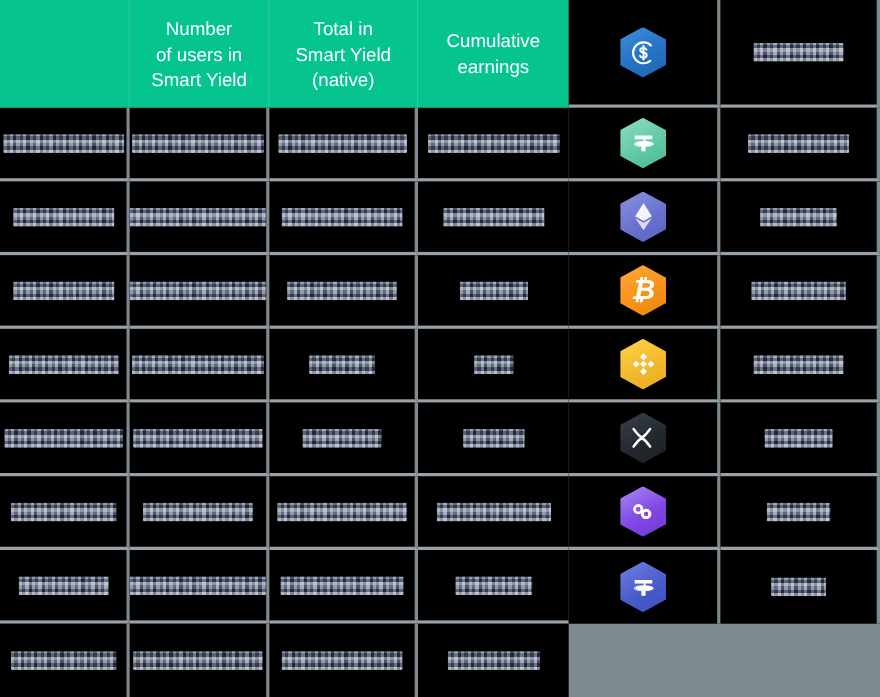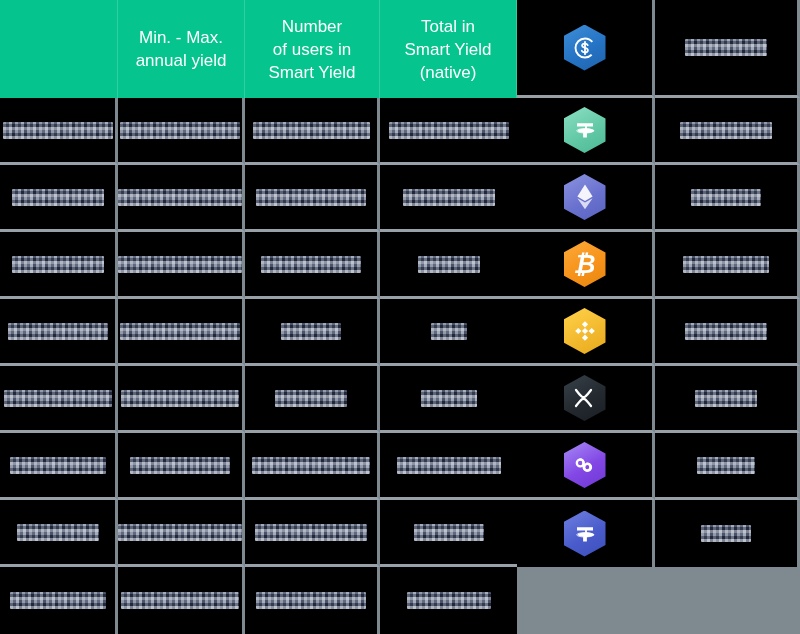--- a/index.html
+++ b/index.html
@@ -101,28 +101,28 @@
   .hex-bnb   { background: linear-gradient(150deg,#ffd24a 0%,#f3ba2f 55%,#e8a91c 100%); }
   .hex-xrp   { background: linear-gradient(150deg,#39424a 0%,#23292f 55%,#1a1f24 100%); }
   .hex-matic { background: linear-gradient(150deg,#a78bf5 0%,#8247e5 55%,#7038d6 100%); }
   .hex-usdt2 { background: linear-gradient(150deg,#6f7fe0 0%,#4a5ccb 55%,#3d4fbb 100%); }
 </style>
 </head>
 <body>
 
 <div class="table" id="tbl">
     <div class="hcell blank"></div>
-    <div class="hcell">Min. - Max.
-annual yield</div>
     <div class="hcell">Number
 of users in
 Smart Yield</div>
     <div class="hcell">Total in
 Smart Yield
 (native)</div>
+    <div class="hcell last">Cumulative
+earnings</div>
     <div class="cell iconcell">
       <span class="hex hex-usdc">
         <svg width="24" height="24" viewBox="0 0 24 24" fill="none">
           <path d="M12 2.5a9.5 9.5 0 1 0 0 19 9.5 9.5 0 0 0 0-19z" stroke="#fff" stroke-width="1.9" fill="none" stroke-dasharray="44 14" stroke-dashoffset="7"></path>
           <path d="M12 5.8v12.4" stroke="#fff" stroke-width="1.8" stroke-linecap="round"></path>
           <path d="M14.7 9.1c-.5-1-1.6-1.5-2.9-1.5-1.6 0-2.7.8-2.7 2 0 1.3 1 1.8 2.8 2.2 1.9.4 3 1 3 2.4 0 1.3-1.2 2.2-3 2.2-1.4 0-2.6-.6-3.1-1.6" stroke="#fff" stroke-width="1.8" fill="none" stroke-linecap="round"></path>
         </svg>
       </span>
     </div>
     <div class="cell">

